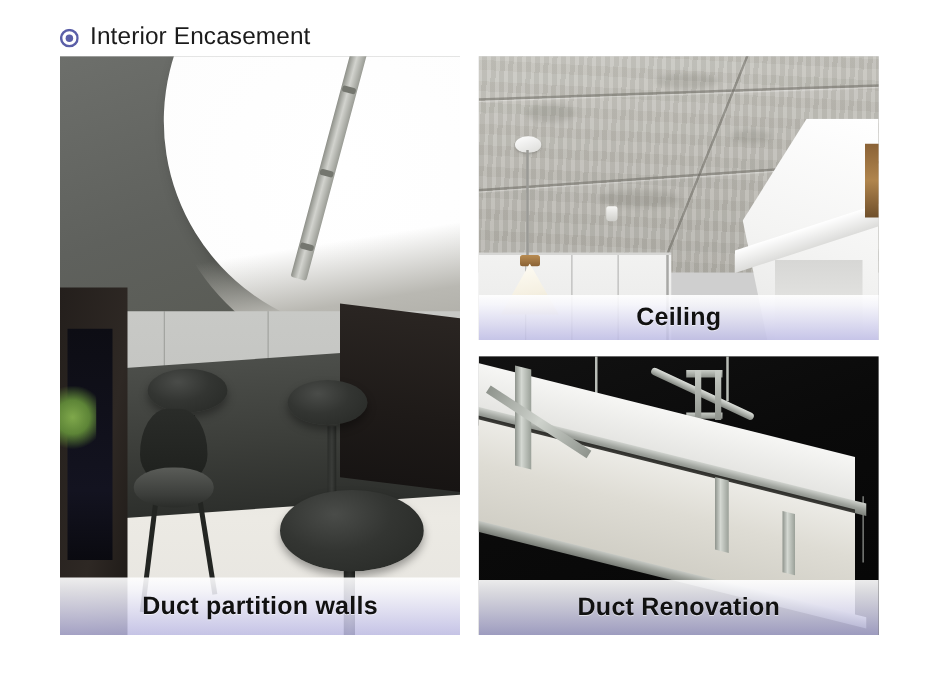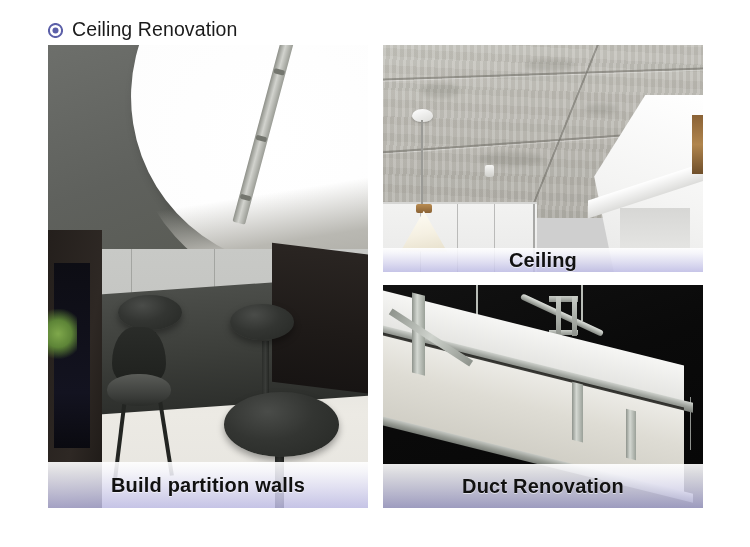--- a/index.html
+++ b/index.html
@@ -69,21 +69,21 @@
                 rgba(255,255,255,0.92) 0%,
                 rgba(246,246,252,0.88) 22%,
                 rgba(222,221,243,0.85) 58%,
                 rgba(190,188,231,0.82) 100%);
     color: #111111;
     font-size: 20px;
     font-weight: bold;
     letter-spacing: .2px;
     text-shadow: 0 1px 0 rgba(255,255,255,.55);
   }
-  #photo-ceiling .caption { height: 24px; }
+  #photo-ceiling .caption { height: 36px; }
   #photo-duct .caption    { height: 44px; }
 
   
   .l-ceiling {
     position: absolute;
     left: 0; top: 0; width: 100%; height: 52%;
     background: linear-gradient(160deg,#6d6f6b 0%,#5f615d 45%,#55574f 100%);
   }
   .l-oval {
     position: absolute;
@@ -417,21 +417,21 @@
   }
 </style>
 </head>
 <body>
 
 <div id="heading">
   <svg id="bullet-icon" viewBox="0 0 16 16" aria-hidden="true">
     <circle cx="8" cy="8" r="7" fill="none" stroke="#5b5fa8" stroke-width="2.1"></circle>
     <circle cx="8" cy="8" r="3.2" fill="#5b5fa8"></circle>
   </svg>
-  <span id="heading-text">Ceiling Renovation</span>
+  <span id="heading-text">Interior Encasement</span>
 </div>
 
 <div class="photo" id="photo-left">
   <div class="scene">
     <div class="l-ceiling"></div>
     <div class="l-oval"></div>
     <div class="l-oval-lip"></div>
     <div class="l-rod">
       <i style="top:22%"></i>
         <i style="top:56%"></i>
@@ -461,21 +461,21 @@
     <div class="l-tabletop" style="left:57%; top:56%; width:20%; height:7.8%;"></div>
 
     <div class="l-tableleg" style="left:71%; top:85%; width:9px; height:15%;"></div>
     <div class="l-tabletop" style="left:55%; top:75%; width:36%; height:14%;"></div>
 
     <div class="l-chairleg" style="left:22%; top:74%; height:22%; transform:rotate(7deg);"></div>
     <div class="l-chairleg" style="left:36%; top:74%; height:19%; transform:rotate(-9deg);"></div>
     <div class="l-chairback"></div>
     <div class="l-chairseat"></div>
   </div>
-  <div class="caption">Build partition walls</div>
+  <div class="caption">Duct partition walls</div>
 </div>
 
 <div class="photo" id="photo-ceiling">
   <div class="scene">
     <div class="c-concrete">
       <div class="c-grain"></div>
       <div class="c-seam" style="left:0; right:0; top:16%; transform:skewY(-2deg);"></div>
       <div class="c-seam" style="left:0; right:0; top:55%; transform:skewY(-4deg);"></div>
       <div class="c-seam" style="left:55%; right:0; top:-6%; width:2px; height:120%; transform:rotate(22deg);"></div>
       <div class="c-blotch" style="left:12%; top:22%; width:12%; height:9%;"></div>

